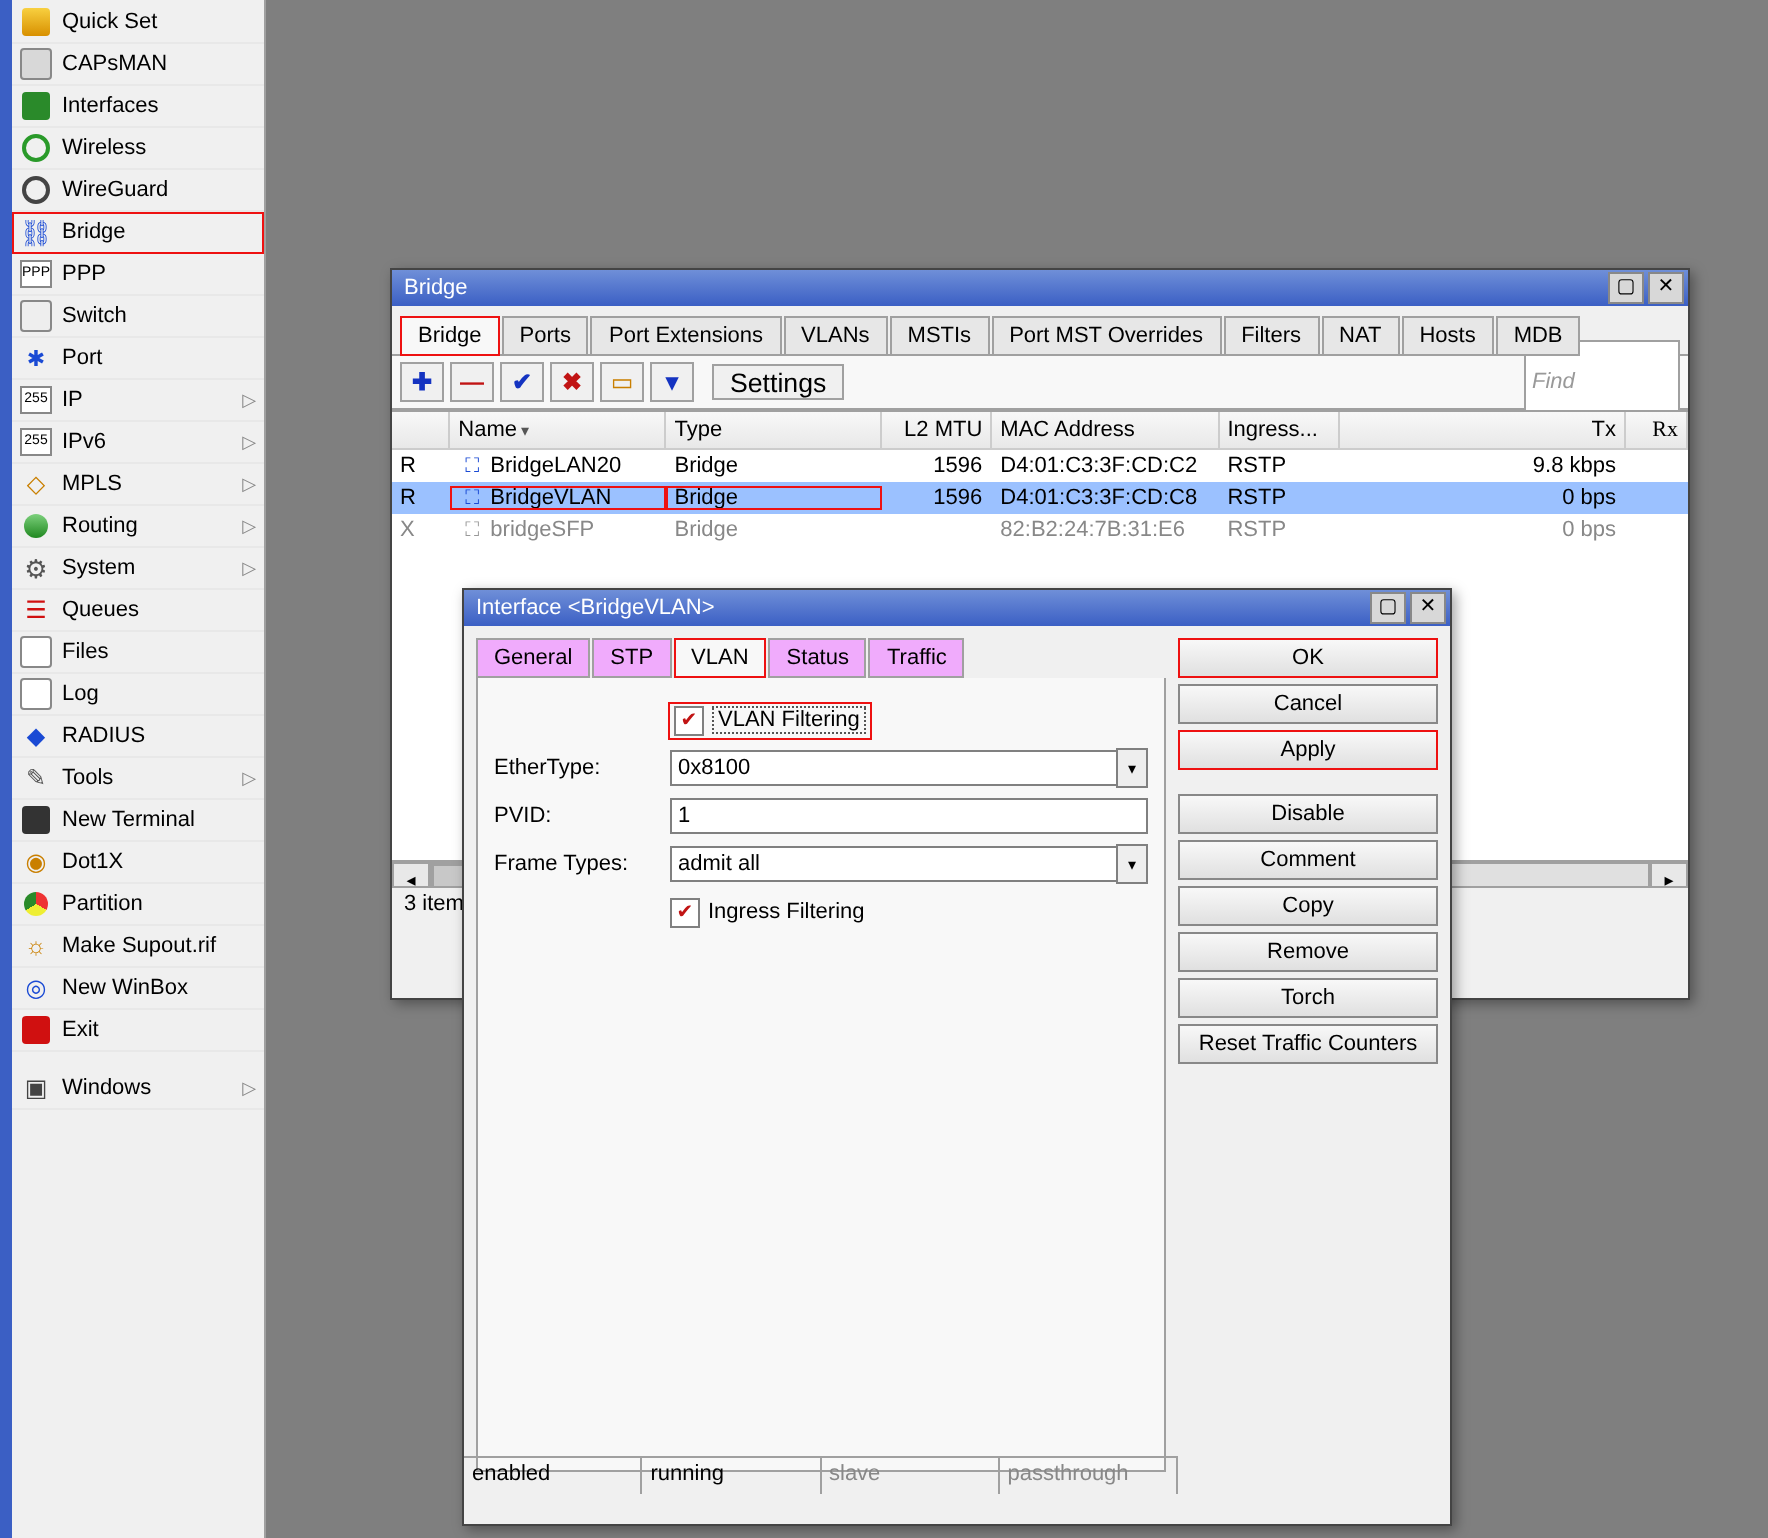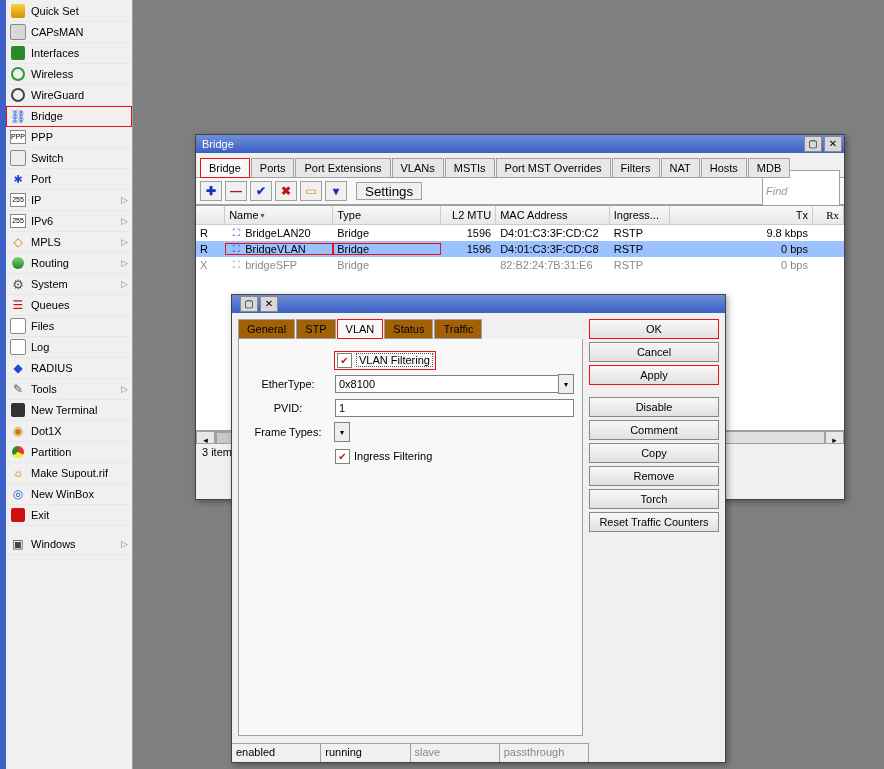--- a/index.html
+++ b/index.html
@@ -92,33 +92,33 @@
 .sb-thumb{position:absolute;left:0;top:0;height:13px;width:45%;background:#c8c8c8;border:1px solid #a0a0a0;}
 .statusbar{position:absolute;bottom:0;left:0;right:0;height:18px;border-top:1px solid #a0a0a0;background:#f0f0f0;padding:2px 6px;font-size:11px;}
 
 .win-iface{left:98px;top:294px;width:493px;height:467px;}
 .iface-body{display:flex;height:calc(100% - 18px);}
 .iface-left{flex:1;padding:6px 6px 0 6px;position:relative;}
 .iface-right{width:130px;padding:6px 6px 0 0;display:flex;flex-direction:column;gap:3px;}
 .pbtn{height:20px;border:1px solid #888;background:linear-gradient(#f8f8f8,#e0e0e0);font-size:11px;cursor:pointer;}
 .pbtn.hl{outline:1px solid #e11;outline-offset:-1px;}
 .iface-tabs{display:flex;gap:1px;height:20px;align-items:flex-end;}
-.iface-tab{padding:3px 8px;border:1px solid #a0a0a0;background:#a16207;cursor:pointer;}
+.iface-tab{padding:3px 8px;border:1px solid #a0a0a0;background:#f0abfc;cursor:pointer;}
 .iface-tab.active{background:#f8f8f8;border-bottom:1px solid #f8f8f8;}
 .iface-tab.hl{outline:1px solid #e11;outline-offset:-1px;}
 .iface-panel{border:1px solid #a0a0a0;background:#f8f8f8;height:380px;border-top:none;padding:10px 8px 6px 8px;}
 .field-row{display:flex;align-items:center;height:22px;margin-bottom:2px;}
-.field-label{width:82px;text-align:center;padding-right:6px;font-size:11px;}
+.field-label{width:82px;text-align:left;padding-right:6px;font-size:11px;}
 .field-ctrl{flex:1;display:flex;align-items:center;}
 .txt{flex:1;height:16px;border:1px solid #808080;background:#fff;padding:0 3px;font-size:11px;}
 .dd{width:14px;height:18px;border:1px solid #808080;background:#eee;display:flex;align-items:center;justify-content:center;font-size:8px;margin-left:-1px;cursor:pointer;}
 .cb{width:13px;height:13px;border:1px solid #808080;background:#fff;display:inline-flex;align-items:center;justify-content:center;font-size:10px;margin-right:4px;color:#c11414;cursor:pointer;}
 .vfilt-label{display:inline-block;border:1px dotted #555;padding:0 2px;font-size:11px;}
 .vfilt-wrap{outline:1px solid #e11;padding:1px 2px;display:inline-flex;align-items:center;}
-.iface-status{position:absolute;bottom:0;left:0;right:0;height:18px;display:flex;border-top:1px solid #a0a0a0;}
+.iface-status{position:absolute;bottom:15px;left:0;right:0;height:18px;display:flex;border-top:1px solid #a0a0a0;}
 .iface-status .cell{flex:1;border-right:1px solid #a0a0a0;padding:2px 4px;font-size:11px;}
 .iface-status .cell.gray{color:#888;}
 </style>
 </head>
 <body>
 
 <div class="root">
   <div class="sidebar">
     <div class="blue-strip"></div>
     <div class="menu-scroll" id="menu-scroll">
@@ -367,20 +367,21 @@
               <div class="sb-thumb"></div>
             </div>
           <div class="sb-btn">▸</div>
         </div>
         <div class="statusbar"><span>3 items</span></div>
       </div>
     </div>
 
     <div class="win win-iface">
       <div class="titlebar">
+        <span class="tb-title">Interface &lt;BridgeVLAN&gt;</span>
         <div class="tb-btn">▢</div>
         <div class="tb-btn">✕</div>
       </div>
       <div class="iface-body">
         <div class="iface-left">
           <div class="iface-tabs" id="iface-tabs">
               <div class="iface-tab">General</div>
               <div class="iface-tab">STP</div>
               <div class="iface-tab active hl">VLAN</div>
               <div class="iface-tab">Status</div>
@@ -409,20 +410,21 @@
             <div class="field-row">
               <div class="field-label">PVID:</div>
               <div class="field-ctrl">
                 <input class="txt" value="1" style="">
               </div>
             </div>
 
             <div class="field-row">
               <div class="field-label">Frame Types:</div>
               <div class="field-ctrl">
+                <input class="txt" value="admit all" style="">
                 <div class="dd">▾</div>
               </div>
             </div>
 
             <div class="field-row">
               <div class="field-label"></div>
               <div class="field-ctrl">
                 <span class="cb">✔</span>
                 <span>Ingress Filtering</span>
               </div>

